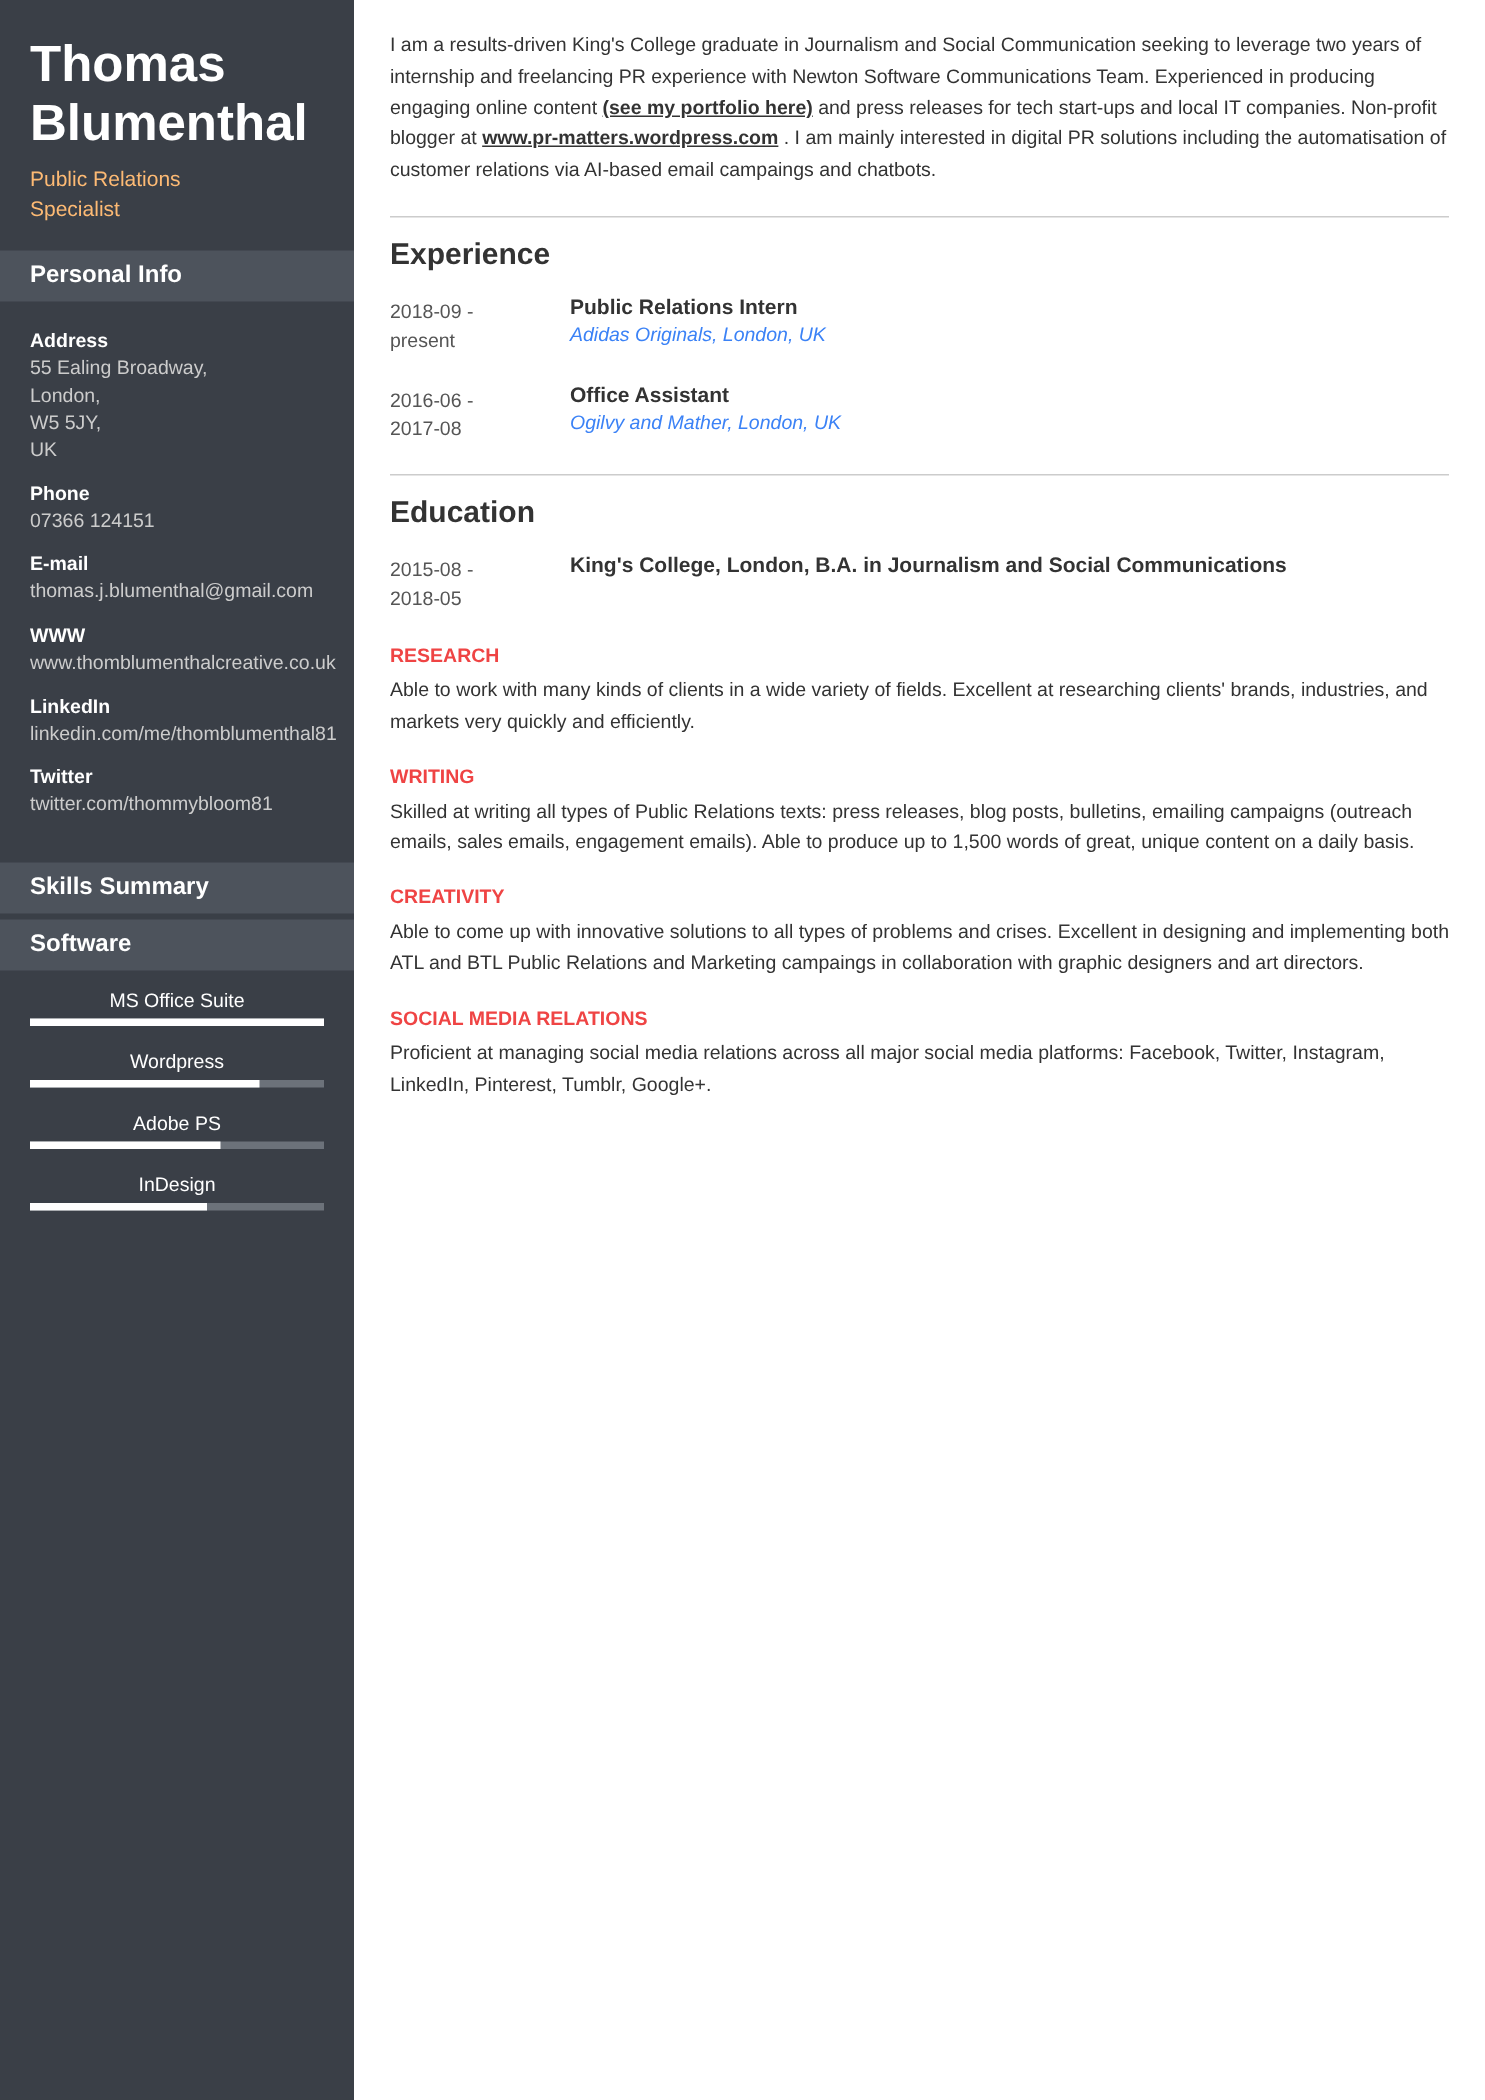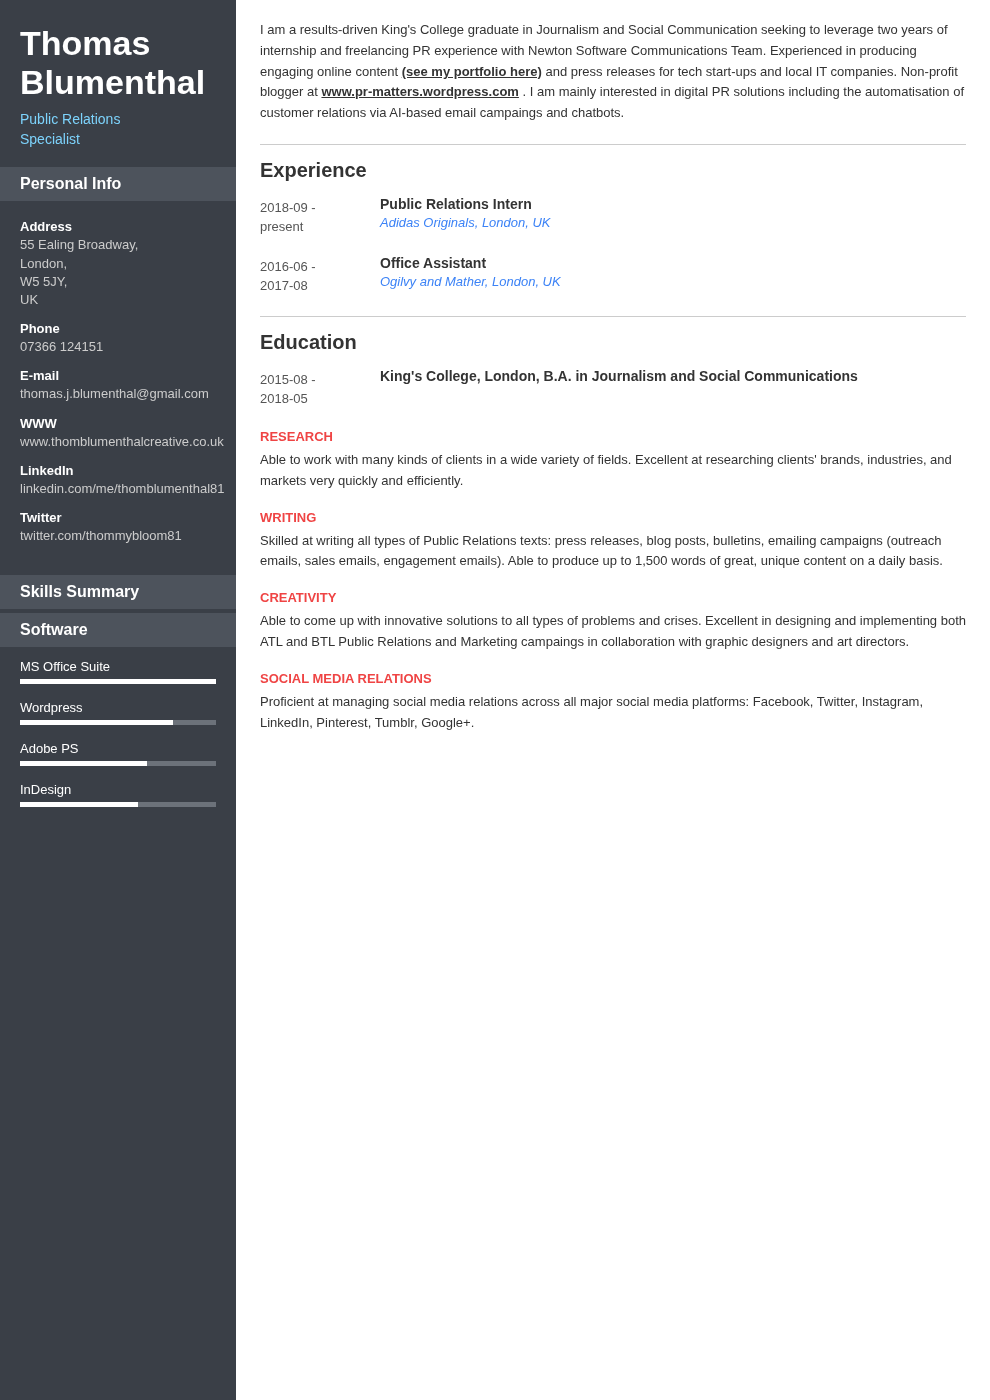--- a/index.html
+++ b/index.html
@@ -28,21 +28,21 @@
 
     .sidebar-name {
       font-size: 34px;
       font-weight: bold;
       line-height: 1.15;
       color: #fff;
     }
 
     .sidebar-title {
       font-size: 14px;
-      color: #7dd3fc;
+      color: #fdba74;
       margin-top: 8px;
       line-height: 1.4;
     }
 
     .section-header {
       background: #4d535c;
       padding: 8px 20px;
       font-size: 16px;
       font-weight: bold;
       color: #fff;
@@ -81,20 +81,21 @@
       font-weight: bold;
       color: #fff;
     }
 
     .software-items {
       padding: 12px 20px;
     }
 
     .skill-item {
       margin-bottom: 16px;
+      text-align: center;
     }
 
     .skill-name {
       color: #fff;
       font-size: 13px;
       margin-bottom: 5px;
     }
 
     .skill-bar-bg {
       width: 100%;

